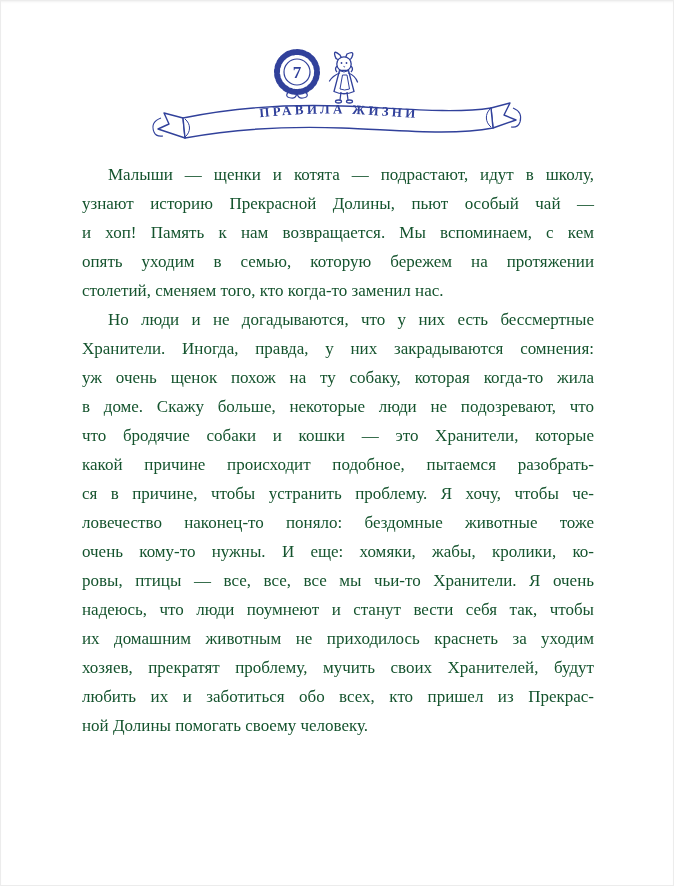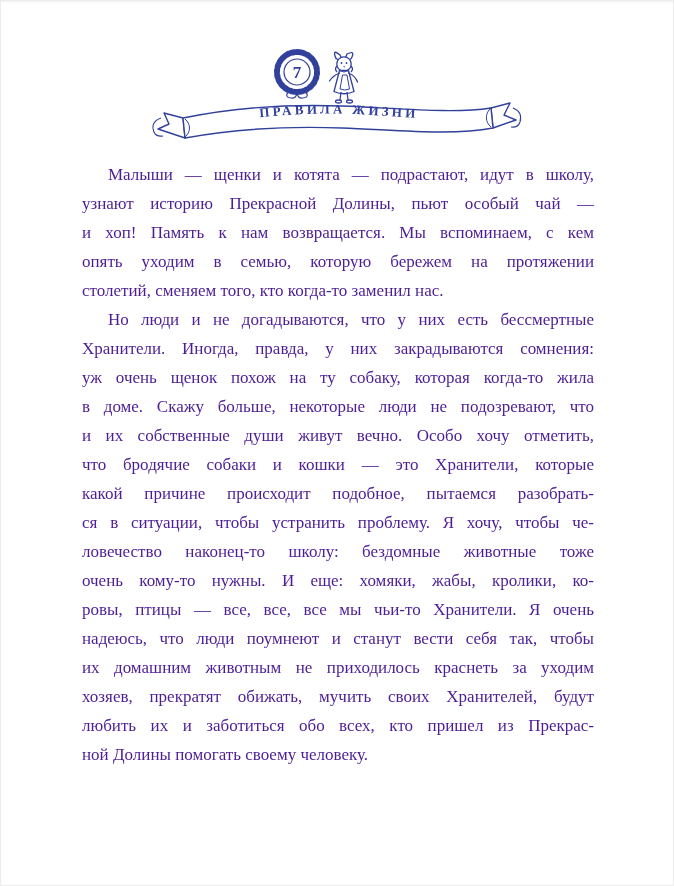--- a/index.html
+++ b/index.html
@@ -24,21 +24,21 @@
     display: flex;
     justify-content: center;
   }
   .text-block {
     position: absolute;
     top: 160px;
     left: 82px;
     width: 512px;
     font-size: 17px;
     line-height: 29px;
-    color: #4c1d95;
+    color: #14532d;
   }
   .para { margin: 0; }
   .line {
     text-align: justify;
     text-align-last: justify;
   }
   .line.first { text-indent: 26px; }
   .line.last  { text-align-last: auto; }
   svg text { user-select: none; }
 </style>
@@ -103,28 +103,27 @@
         <div class="line">узнают историю Прекрасной Долины, пьют особый чай —</div>
         <div class="line">и хоп! Память к нам возвращается. Мы вспоминаем, с кем</div>
         <div class="line">опять уходим в семью, которую бережем на протяжении</div>
         <div class="line last">столетий, сменяем того, кто когда-то заменил нас.</div>
       </div>
       <div class="para">
         <div class="line first">Но люди и не догадываются, что у них есть бессмертные</div>
         <div class="line">Хранители. Иногда, правда, у них закрадываются сомнения:</div>
         <div class="line">уж очень щенок похож на ту собаку, которая когда-то жила</div>
         <div class="line">в доме. Скажу больше, некоторые люди не подозревают, что</div>
-        <div class="line">и их собственные души живут вечно. Особо хочу отметить,</div>
         <div class="line">что бродячие собаки и кошки — это Хранители, которые</div>
         <div class="line">какой причине происходит подобное, пытаемся разобрать-</div>
-        <div class="line">ся в ситуации, чтобы устранить проблему. Я хочу, чтобы че-</div>
-        <div class="line">ловечество наконец-то школу: бездомные животные тоже</div>
+        <div class="line">ся в причине, чтобы устранить проблему. Я хочу, чтобы че-</div>
+        <div class="line">ловечество наконец-то поняло: бездомные животные тоже</div>
         <div class="line">очень кому-то нужны. И еще: хомяки, жабы, кролики, ко-</div>
         <div class="line">ровы, птицы — все, все, все мы чьи-то Хранители. Я очень</div>
         <div class="line">надеюсь, что люди поумнеют и станут вести себя так, чтобы</div>
         <div class="line">их домашним животным не приходилось краснеть за уходим</div>
-        <div class="line">хозяев, прекратят обижать, мучить своих Хранителей, будут</div>
+        <div class="line">хозяев, прекратят проблему, мучить своих Хранителей, будут</div>
         <div class="line">любить их и заботиться обо всех, кто пришел из Прекрас-</div>
         <div class="line last">ной Долины помогать своему человеку.</div>
       </div>
     </div>
 
 </div>
 
 </body></html>

